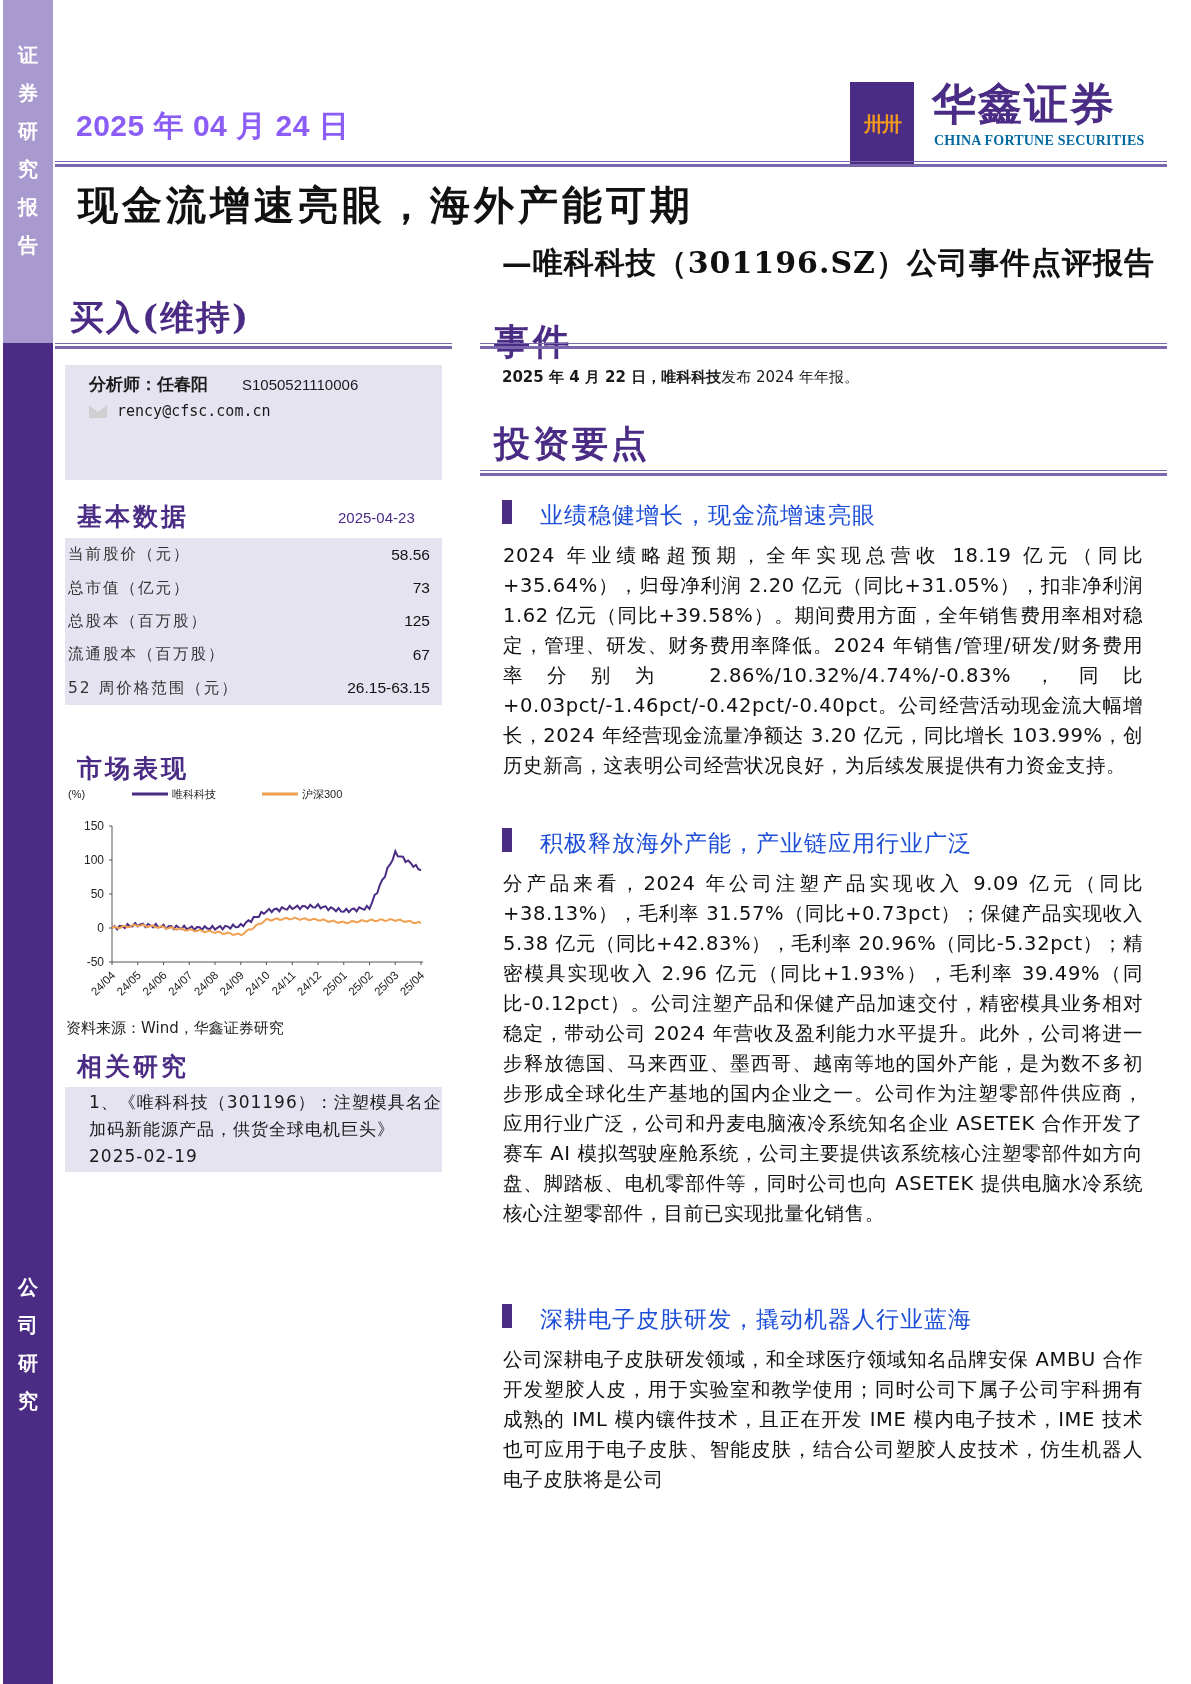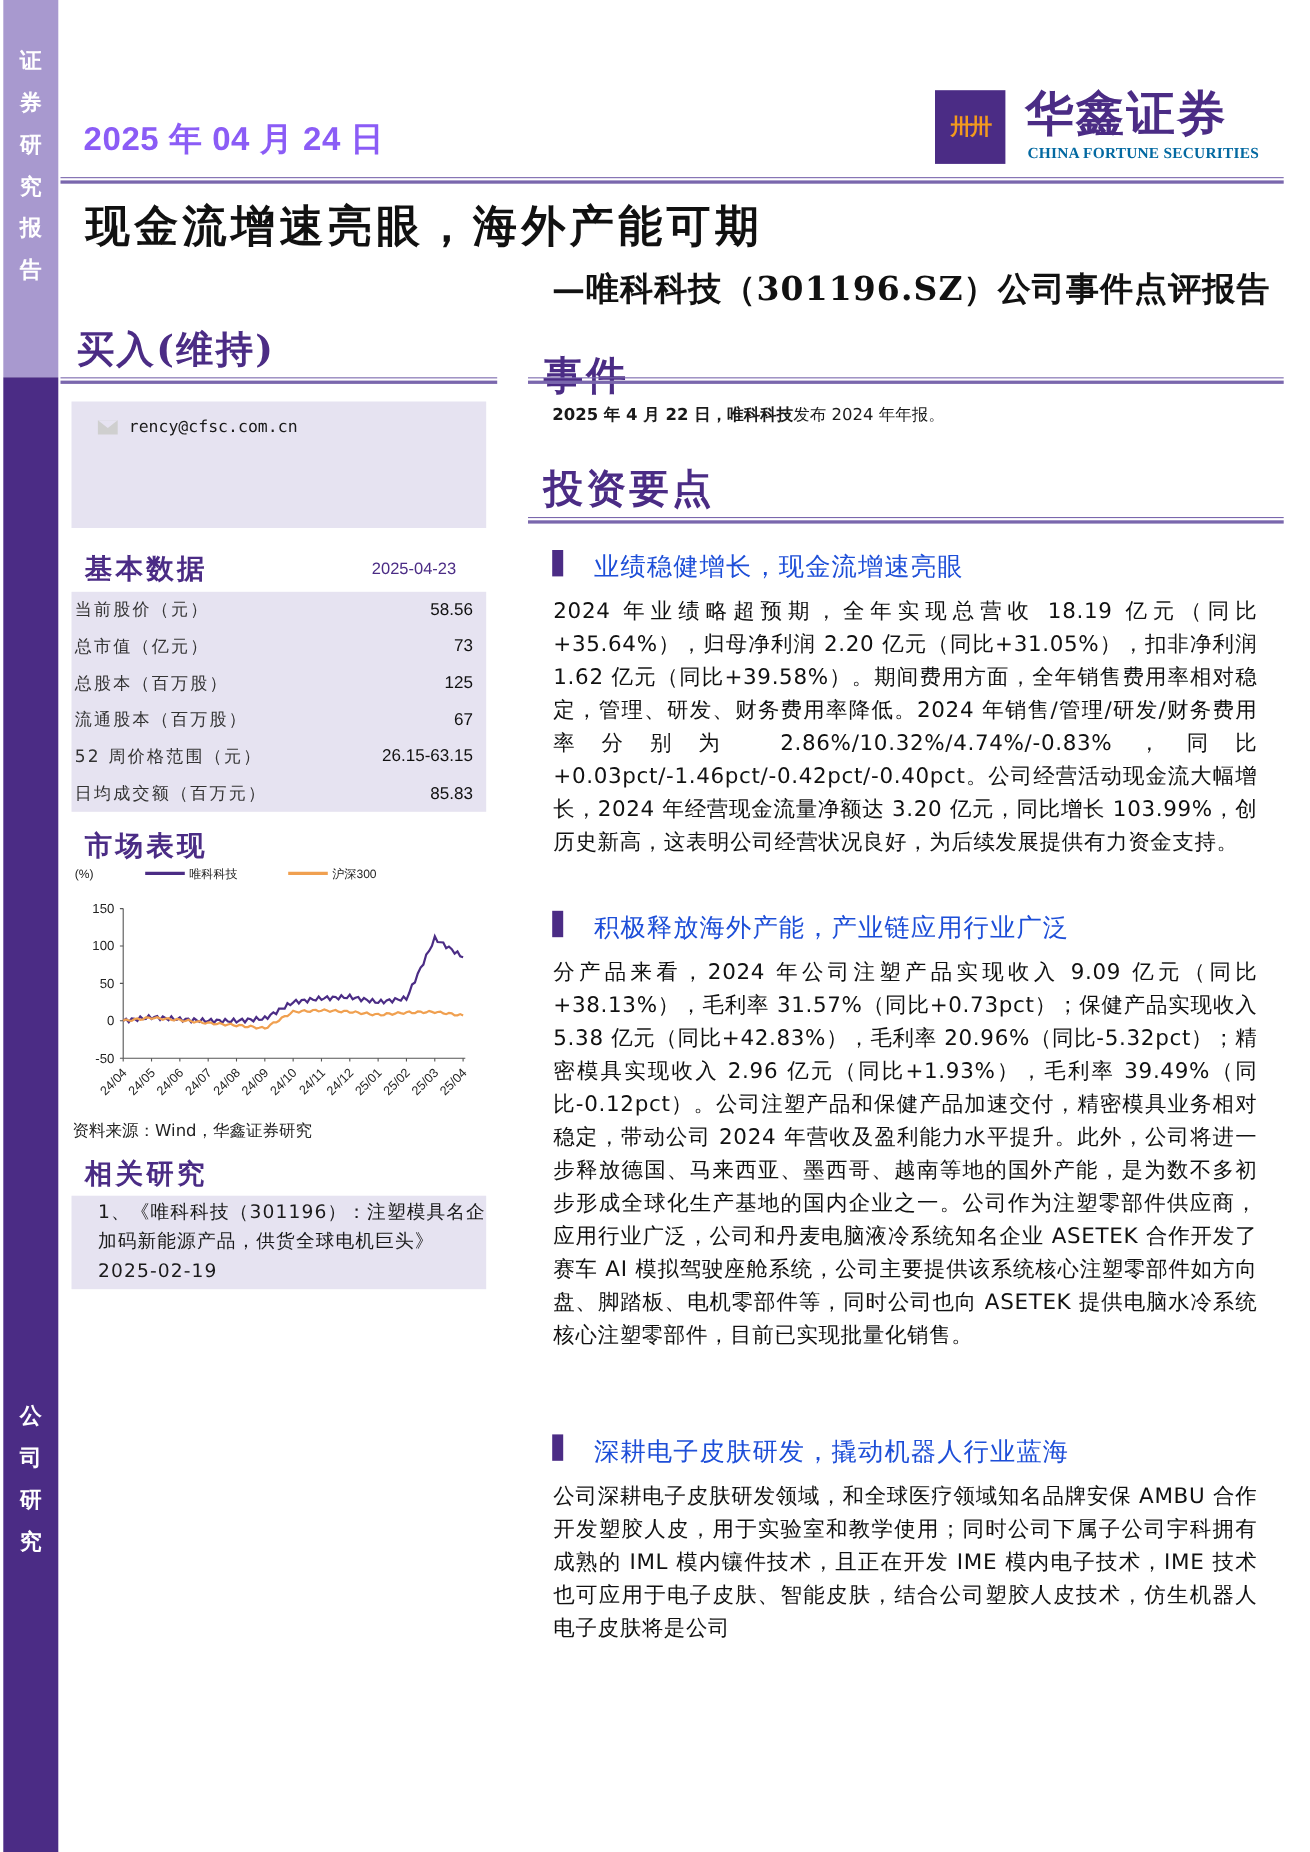--- a/index.html
+++ b/index.html
@@ -7,21 +7,21 @@
   body { position: relative; font-family: "DejaVu Sans", "Liberation Sans", sans-serif; color: #1a1a1a; }
 
   
   .band-top { position: absolute; left: 3px; top: 0; width: 50px; height: 343px; background: #a899cf; }
   .band-bottom { position: absolute; left: 3px; top: 343px; width: 50px; height: 1341px; background: #4b2c85; }
   .band-text { position: absolute; left: 3px; width: 50px; text-align: center; color: #ffffff; font-family: "DejaVu Serif", serif; font-weight: bold; font-size: 20px; line-height: 38px; }
   .band-text span { display: block; }
 
   
   .date { position: absolute; left: 76px; top: 106px; font-size: 30px; font-weight: bold; color: #8b5cf6; font-family: "Liberation Sans", sans-serif; letter-spacing: 0.5px; }
-  .logo-box { position: absolute; left: 850px; top: 82px; width: 64px; height: 67px; background: #4b2c85; display: flex; align-items: center; justify-content: center; }
+  .logo-box { position: absolute; left: 850px; top: 82px; width: 64px; height: 84px; background: #4b2c85; display: flex; align-items: center; justify-content: center; }
   .logo-glyph { color: #f39a1e; font-size: 20px; font-weight: bold; letter-spacing: -2px; }
   .logo-cn { position: absolute; left: 932px; top: 80px; font-size: 44px; font-weight: bold; color: #4b2c85; letter-spacing: 2px; font-family: "DejaVu Sans", sans-serif; line-height: 48px; }
   .logo-en { position: absolute; left: 934px; top: 133px; font-size: 14px; font-weight: bold; color: #0369a1; font-family: Liberation Serif, serif; letter-spacing: 0.2px; }
 
   .rule { position: absolute; height: 3px; background: #7a67ad; }
   .rule-thin { position: absolute; height: 1px; background: #7a67ad; }
 
   .title { position: absolute; left: 78px; top: 178px; font-size: 40px; font-weight: bold; font-family: "DejaVu Serif", serif; color: #111111; letter-spacing: 4px; }
   .subtitle { position: absolute; right: 36px; top: 243px; font-size: 30px; font-weight: bold; font-family: "DejaVu Serif", serif; color: #111111; letter-spacing: 1px; }
 
@@ -94,20 +94,24 @@
 
 <div class="rating">买入(维持)</div>
 <div class="rule-thin" style="left:55px; top:343px; width:397px;"></div>
 <div class="rule" style="left:55px; top:346px; width:397px;"></div>
 
 <div class="section-h" style="left:494px; top:292px;margin-top:26px;">事件</div>
 <div class="rule-thin" style="left:480px; top:343px; width:687px;"></div>
 <div class="rule" style="left:480px; top:346px; width:687px;"></div>
 
 <div class="panel analyst">
+  <div class="analyst-row">
+    <span class="analyst-label">分析师：任春阳</span>
+    <span class="analyst-id">S1050521110006</span>
+  </div>
   <div class="email-row">
     <span class="mail-icon"></span>
     <span>rency@cfsc.com.cn</span>
   </div>
 </div>
 
 <div class="sub-h" style="left:77px; top:500px;">基本数据</div>
 <div class="basic-date">2025-04-23</div>
 <div class="basic-table">
   <div class="basic-row">
@@ -122,24 +126,20 @@
       <span class="k">总股本（百万股）</span>
       <span class="v">125</span>
     </div>
   <div class="basic-row">
       <span class="k">流通股本（百万股）</span>
       <span class="v">67</span>
     </div>
   <div class="basic-row">
       <span class="k">52 周价格范围（元）</span>
       <span class="v">26.15-63.15</span>
-    </div>
-  <div class="basic-row">
-      <span class="k">日均成交额（百万元）</span>
-      <span class="v">85.83</span>
     </div>
 </div>
 
 <div class="sub-h" style="left:77px; top:752px;">市场表现</div>
 <div class="chart">
   <svg id="chart-svg" width="380" height="230" viewBox="0 0 380 230">
       <text x="2" y="14" font-size="11" fill="#222">(%)</text>
       <line x1="66" y1="10" x2="102" y2="10" stroke="#4b2c85" stroke-width="3"></line>
       <text x="106" y="14" font-size="11" fill="#222">唯科科技</text>
       <line x1="196" y1="10" x2="232" y2="10" stroke="#f0a050" stroke-width="3"></line>

